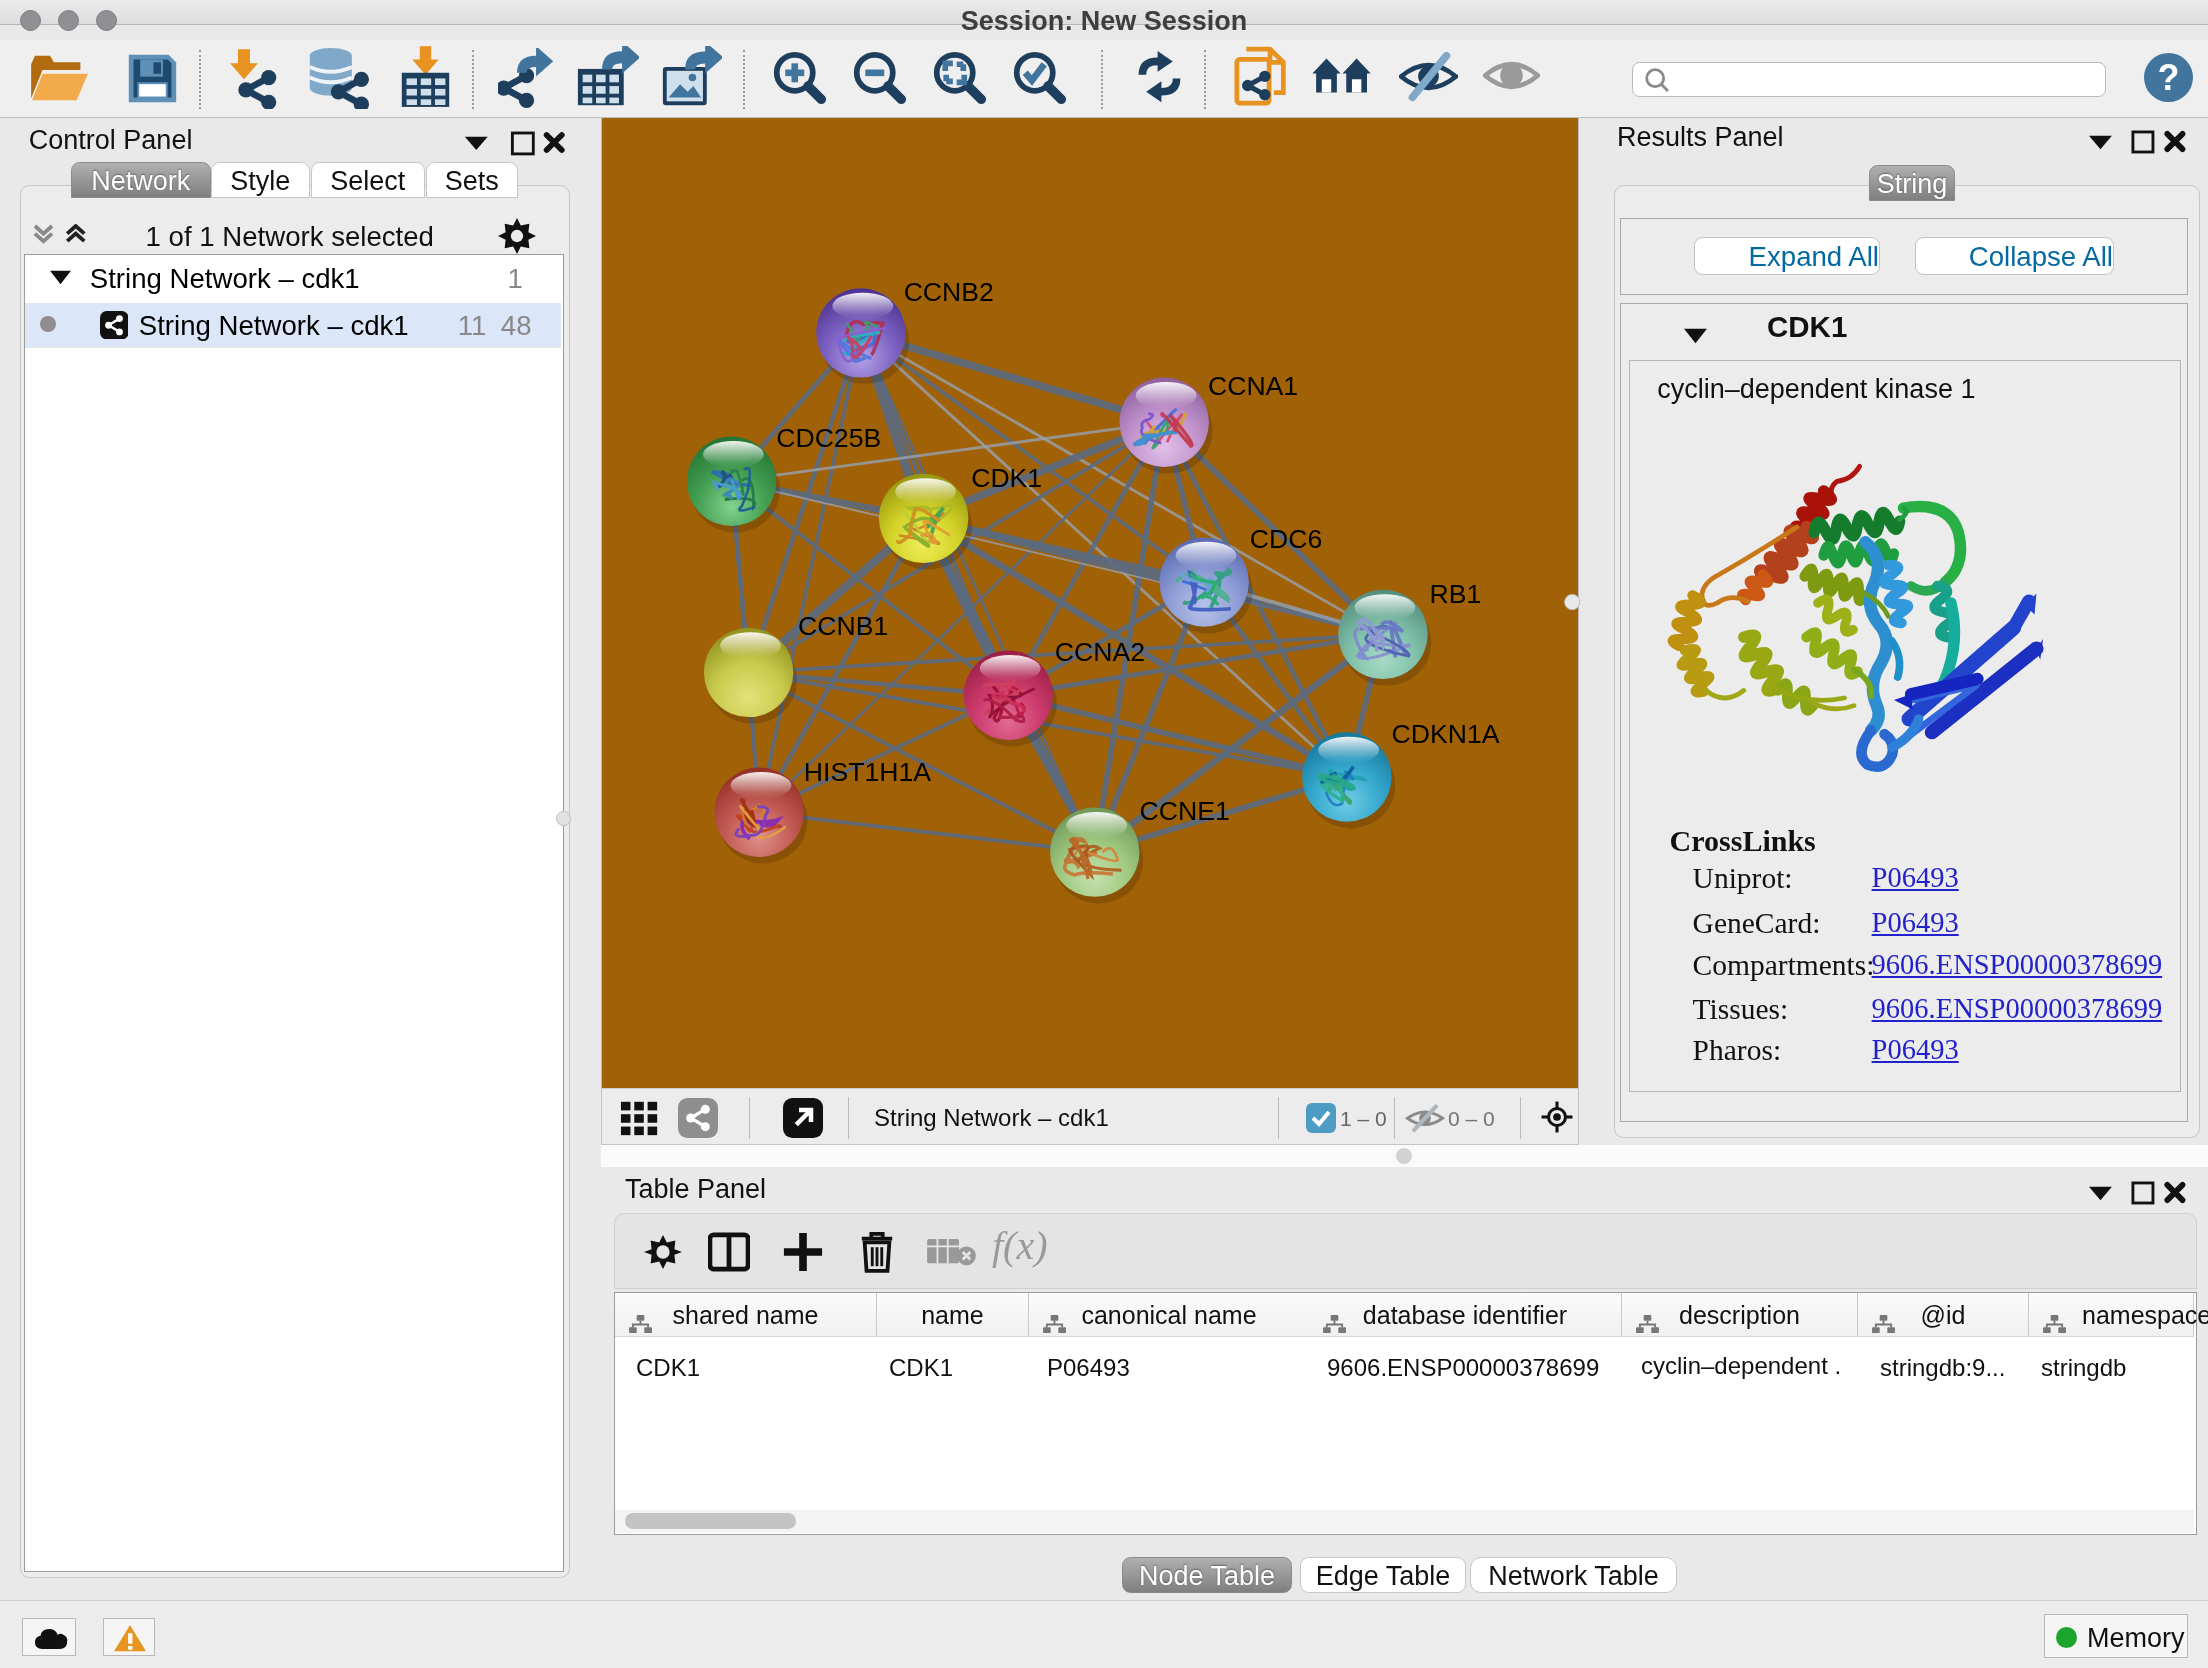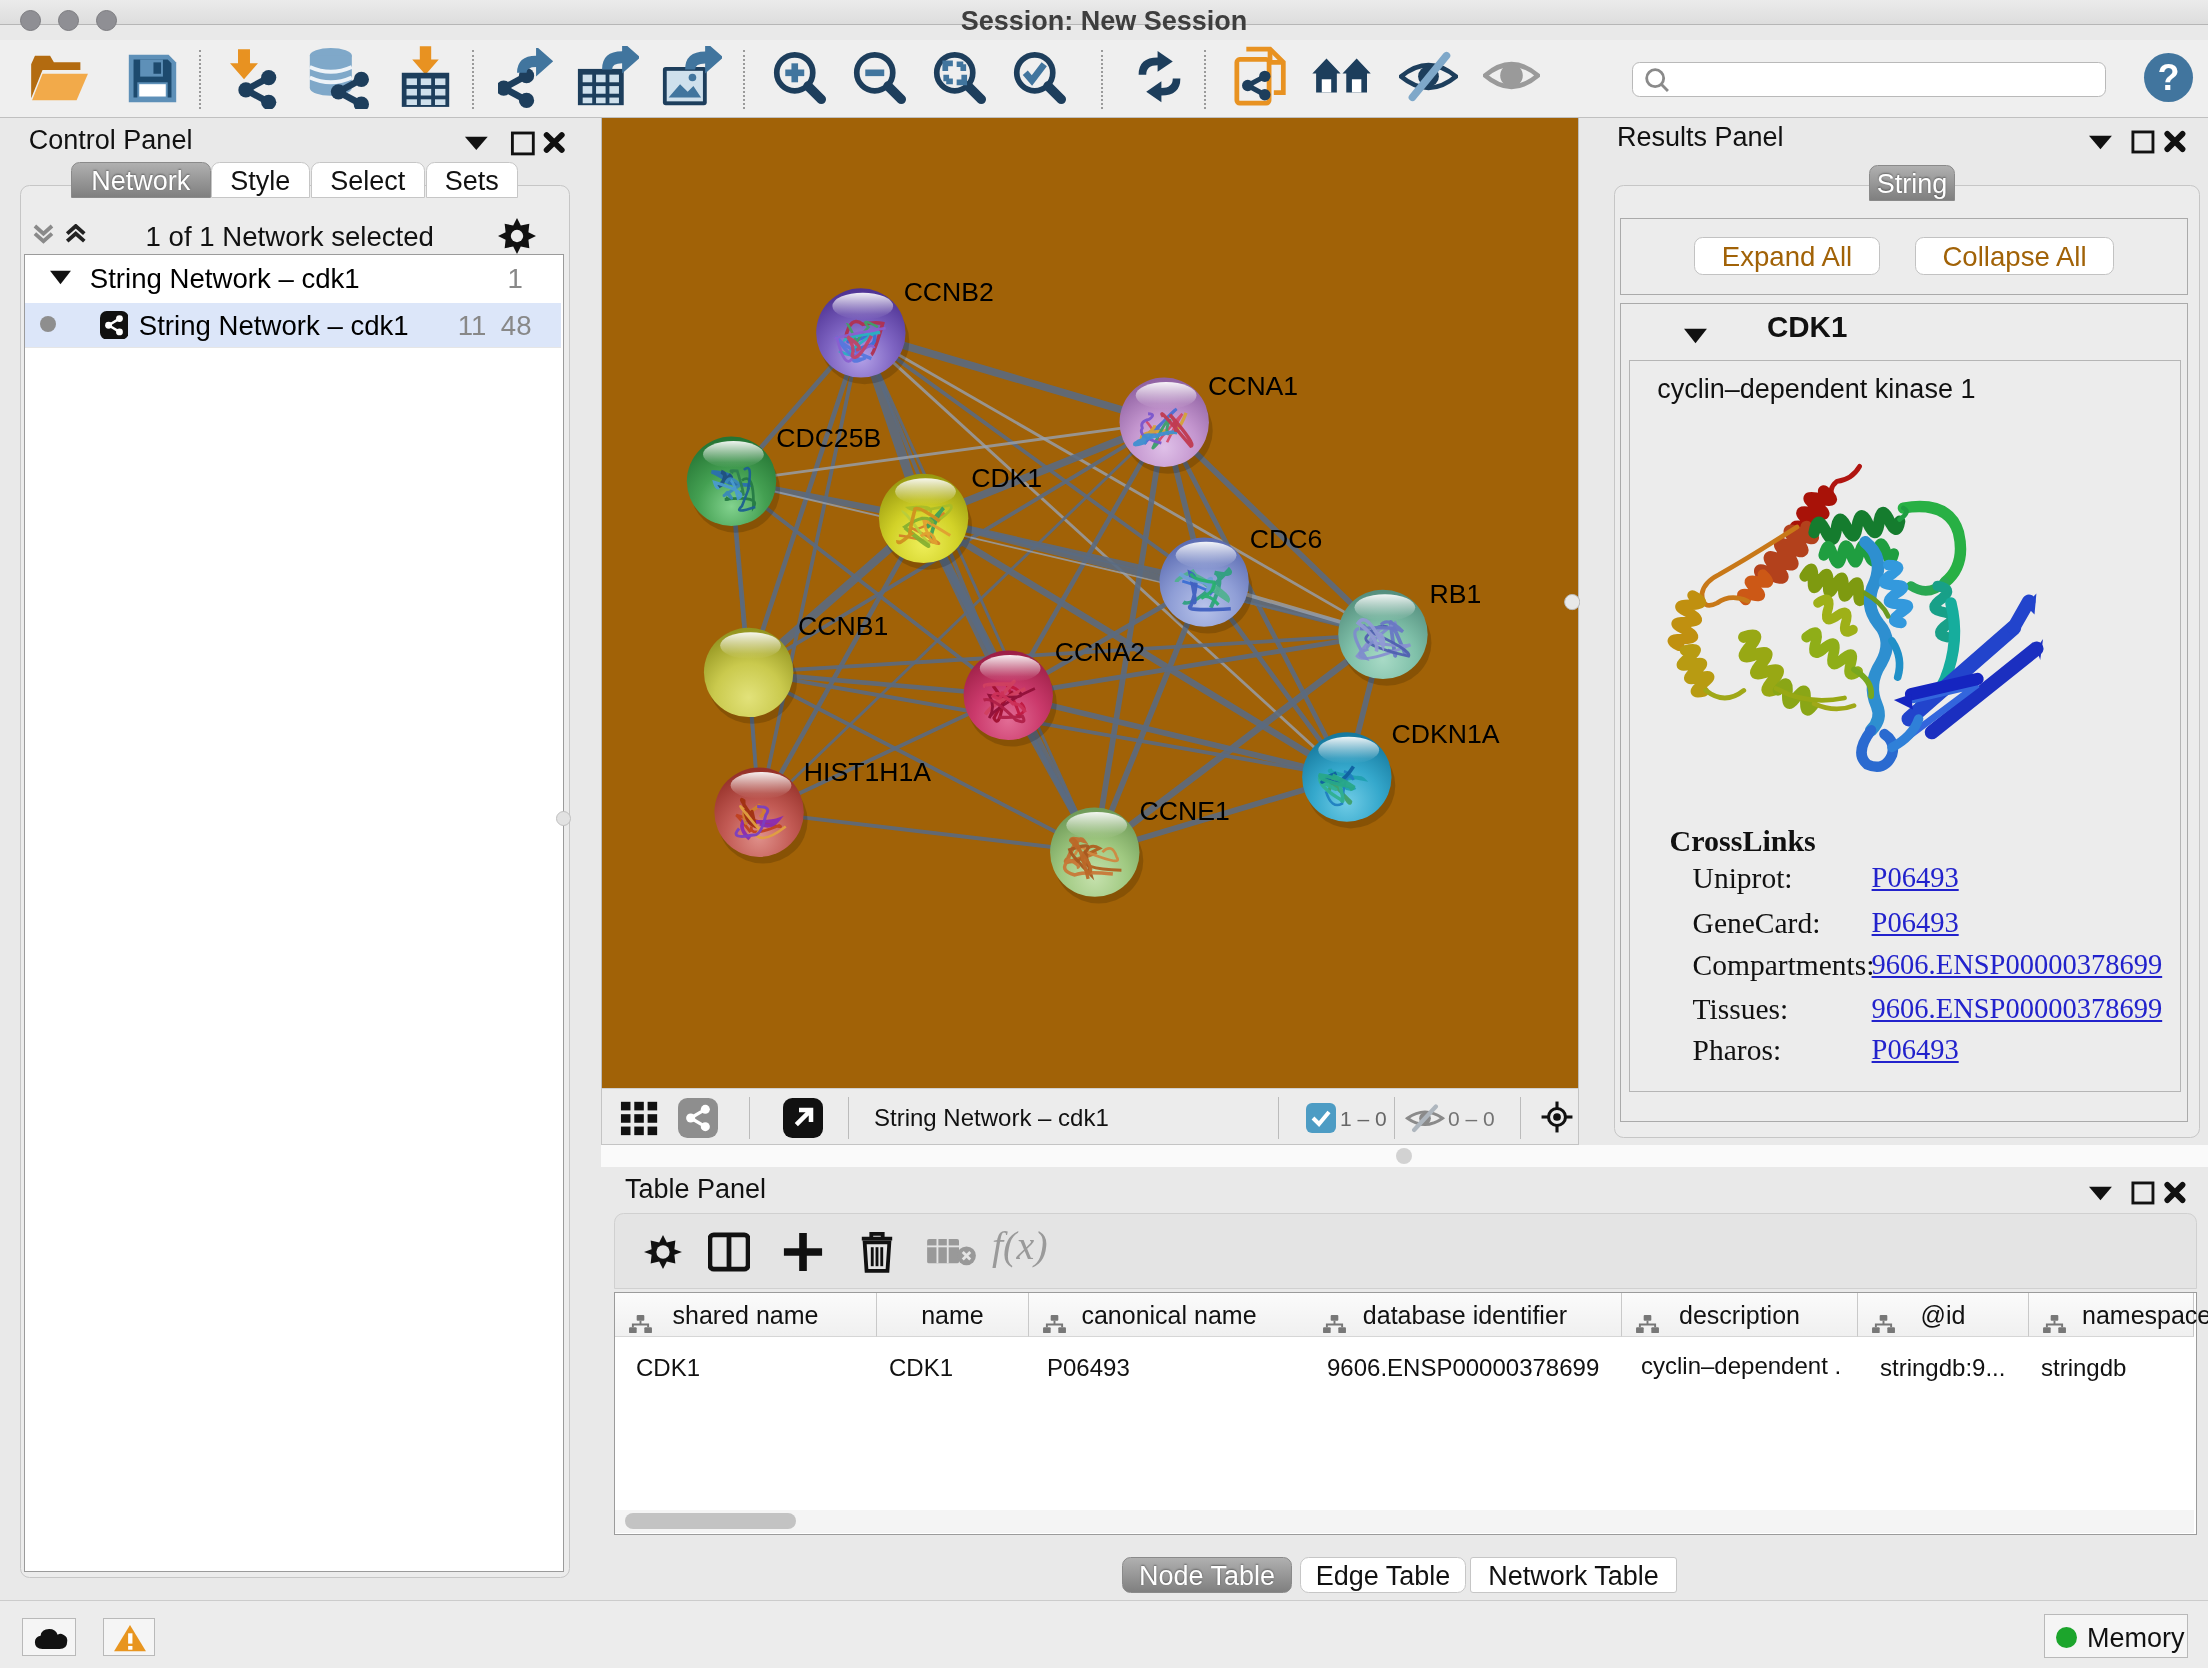--- a/index.html
+++ b/index.html
@@ -25,21 +25,21 @@
 
 .tab { position:absolute; z-index:3; height:36px; border-radius:8.6px 8.6px 0 0; font-size:27px; text-align:center; line-height:36px; }
 .tabsel { background:linear-gradient(#b0b0b0,#7f7f7f); color:#fff; text-shadow:0 -1px 1.9px rgba(0,0,0,.4); border:1px solid #8a8a8a; }
 .tabun { background:#fff; color:#111; border:1px solid #c6c6c6; }
 .contentpanel { position:absolute; z-index:1; background:#ececec; border:1px solid #c6c6c6; border-radius:9.5px; }
 
 #netlist { position:absolute; z-index:2; left:19px; top:136px; width:540px; height:1318px; background:#fff; border:1.9px solid #9b9b9b; }
 #netrow2 { position:absolute; left:0; top:48px; width:536px; height:45px; background:#dce6f9; border-bottom:1px solid #e6e6e6;}
 
 .rbox { position:absolute; z-index:2; border:1px solid #aaa; background:#ececec; }
-.btn { position:absolute; background:#fff; border:1px solid #c2c2c2; border-radius:8.6px; font-size:27.6px; text-align:center; color:#a16207; }
+.btn { position:absolute; background:#fff; border:1px solid #c2c2c2; border-radius:8.6px; font-size:27.6px; text-align:right; color:#0369a1; }
 .serif { font-family:"Liberation Serif", serif; }
 a.link { color:#2222cc; text-decoration:underline; font-family:"Liberation Serif", serif; }
 
 #tptoolbar { position:absolute; left:614px; top:46px; width:1583px; height:76px; background:#e4e4e4; border:1px solid #d0d0d0; border-radius:9.5px 9.5px 0 0; }
 #tpgrid { position:absolute; left:614px; top:125px; width:1583px; height:243px; background:#fff; border:1.9px solid #9b9b9b; }
 .th { position:absolute; top:0px; height:44px; background:linear-gradient(#fbfbfb,#f0f0f0); border-right:1px solid #c9c9c9; border-bottom:1px solid #d6d6d6; font-size:25px; color:#111; }
 .td { position:absolute; top:40px; height:40px; font-size:24px; color:#111; }
 </style>
 </head>
 <body>
@@ -840,21 +840,21 @@
       <div class="td" style="left:712px;top:61px;">9606.ENSP00000378699</div>
       <div class="td" style="left:1026px;top:59px;width:202px;white-space:nowrap;overflow:hidden;">cyclin–dependent ...</div>
       <div class="td" style="left:1265px;top:61px;">stringdb:9...</div>
       <div class="td" style="left:1426px;top:61px;">stringdb</div>
   <div style="position:absolute;left:0px;top:217px;width:1579px;height:23px;background:#f4f4f4;">
     <div style="position:absolute;left:9.5px;top:2.9px;width:171px;height:16px;background:#c3c3c3;border-radius:8.6px;"></div>
   </div>
 </div>
 <div class="tab tabsel" style="left:1122px;top:390px;width:170px;border-radius:8.6px;">Node Table</div>
 <div class="tab tabun" style="left:1300px;top:390px;width:166px;border-radius:8.6px;">Edge Table</div>
-<div class="tab tabun" style="left:1470px;top:390px;width:207px;border-radius:3px;">Network Table</div>
+<div class="tab tabun" style="left:1470px;top:390px;width:207px;border-radius:11px;">Network Table</div>
 
 </div>
 
 <div style="position:absolute;left:556px;top:811px;width:15px;height:15px;border-radius:50%;background:#e2e2e2;border:1px solid #c0c0c0;z-index:5;"></div>
 <div class="abs" id="statusbar">
 
 <div style="position:absolute;left:22px;top:17px;width:54px;height:38px;background:#f5f5f5;border:1px solid #b9b9b9;">
   <svg style="position:absolute;left:9.5px;top:6.7px;" width="36" height="25" viewBox="0 0 38 26">
         <path d="M10 24 Q2 24 2 17 Q2 11 8 10 Q9 3 17 3 Q24 3 26 9 Q29 7 32 9 Q37 11 36 17 Q36 24 28 24 Z" fill="#111"></path>
       </svg>

